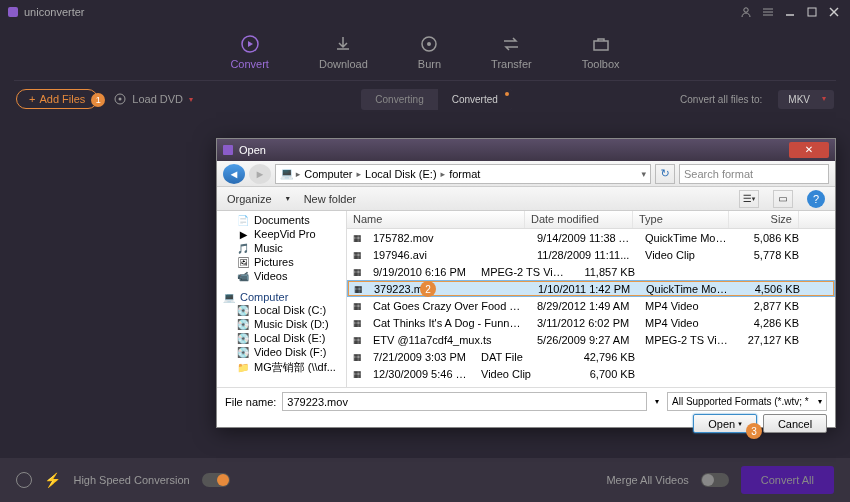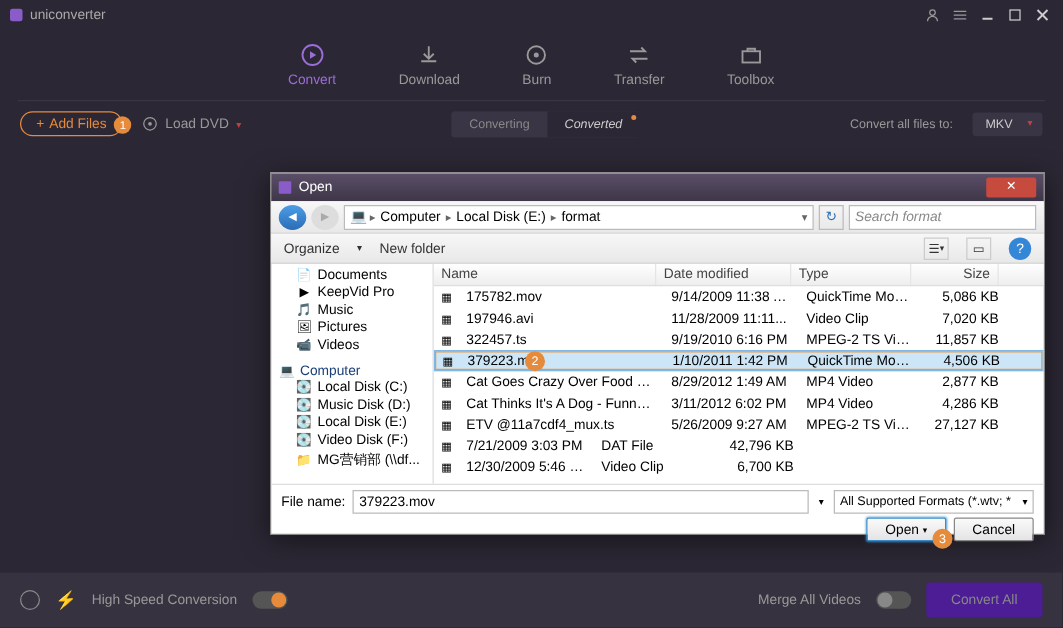--- a/index.html
+++ b/index.html
@@ -20,21 +20,21 @@
 .divider { height: 1px; background: #3a3544; margin: 0 14px; }
 
 
 .toolbar { height: 36px; display: flex; align-items: center; padding: 0 16px; gap: 16px; font-size: 11px; color: #bbb; }
 .add-files { border: 1px solid #e68a3c; border-radius: 12px; padding: 3px 12px; color: #e68a3c; display: flex; align-items: center; gap: 4px; position: relative; cursor: pointer; }
 .badge { position: absolute; right: -8px; top: 3px; width: 14px; height: 14px; border-radius: 50%; background: #e68a3c; color: #fff; font-size: 9px; display: flex; align-items: center; justify-content: center; }
 .load-dvd { display: flex; align-items: center; gap: 6px; cursor: pointer; color: #999; }
 .toolbar .spacer { flex: 1; }
 .segbtn { display: flex; background: #3a3544; border-radius: 3px; overflow: hidden; }
 .segbtn div { padding: 5px 14px; font-size: 10px; cursor: pointer; color: #888; }
-.segbtn div.sel { background: #2b2734; color: #ccc; position: relative; font-style: italic; }
+.segbtn div.sel { background: #2b2734; color: #ccc; position: relative; }
 .segbtn div.sel::after { content: ""; position: absolute; top: 3px; right: 3px; width: 4px; height: 4px; border-radius: 50%; background: #e68a3c; }
 .convlabel { font-size: 10px; color: #999; }
 .fmt-select { background: #3a3544; padding: 4px 24px 4px 10px; font-size: 10px; color: #ccc; border-radius: 3px; position: relative; cursor: pointer; }
 .fmt-select::after { content: "▾"; position: absolute; right: 8px; color: #c04040; font-size: 8px; }
 
 
 .bottombar { position: absolute; bottom: 0; left: 0; right: 0; height: 44px; background: #37323f; display: flex; align-items: center; padding: 0 16px; gap: 12px; font-size: 11px; color: #999; }
 .clock { width: 16px; height: 16px; border: 1.5px solid #888; border-radius: 50%; }
 .bolt { color: #e68a3c; font-size: 14px; }
 .toggle { width: 28px; height: 14px; background: #555; border-radius: 7px; position: relative; cursor: pointer; }
@@ -49,21 +49,21 @@
 .dlg-title .spacer { flex: 1; }
 .dlg-title .close { width: 40px; height: 16px; background: #c74a3e; color: #fff; text-align: center; font-size: 10px; line-height: 15px; border-radius: 2px; cursor: pointer; }
 
 .dlg-nav { height: 26px; background: linear-gradient(#f7f7f7, #e8e8e8); border-bottom: 1px solid #ccc; display: flex; align-items: center; padding: 0 6px; gap: 4px; }
 .nav-arrow { width: 22px; height: 20px; background: linear-gradient(#4d9de8, #2a6db5); border-radius: 50%; color: #fff; display: flex; align-items: center; justify-content: center; font-size: 11px; cursor: pointer; }
 .nav-arrow.fwd { background: #ddd; color: #aaa; }
 .breadcrumb { flex: 1; height: 20px; border: 1px solid #bbb; background: #fff; display: flex; align-items: center; padding: 0 4px; gap: 2px; font-size: 11px; }
 .breadcrumb .crumb { padding: 0 2px; cursor: pointer; }
 .breadcrumb .sep { font-size: 9px; color: #666; }
 .nav-refresh { width: 20px; height: 20px; border: 1px solid #bbb; cursor: pointer; display: flex; align-items: center; justify-content: center; color: #2a6db5; }
-.search-box { width: 150px; height: 20px; border: 1px solid #bbb; background: #fff; padding: 0 4px; color: #888; font-style: italic; display: flex; align-items: center; }
+.search-box { width: 150px; height: 20px; border: 1px solid #bbb; background: #fff; padding: 0 4px; color: #888; display: flex; align-items: center; }
 
 .dlg-toolbar { height: 24px; background: linear-gradient(#f7f7f7, #e8e8e8); border-bottom: 1px solid #ccc; display: flex; align-items: center; padding: 0 10px; gap: 14px; font-size: 11px; color: #333; }
 .dlg-toolbar .spacer { flex: 1; }
 .dlg-toolbar .small-btn { width: 20px; height: 18px; border: 1px solid #ccc; cursor: pointer; display: flex; align-items: center; justify-content: center; font-size: 10px; }
 .help-btn { width: 18px; height: 18px; background: #3487d6; border-radius: 50%; color: #fff; font-size: 11px; display: flex; align-items: center; justify-content: center; cursor: pointer; }
 
 .dlg-body { display: flex; height: 176px; }
 .tree { width: 130px; border-right: 1px solid #ddd; overflow: hidden; padding: 2px 4px; font-size: 11px; }
 .tree-item { display: flex; align-items: center; gap: 4px; padding: 1px 2px; cursor: pointer; white-space: nowrap; }
 .tree-item .ico { width: 13px; height: 12px; flex-shrink: 0; display: flex; align-items: center; justify-content: center; font-size: 10px; }
@@ -303,25 +303,24 @@
             <div class="cell col-name" style="width:164px">175782.mov</div>
             <div class="cell col-date">9/14/2009 11:38 AM</div>
             <div class="cell col-type">QuickTime Movie</div>
             <div class="cell col-size">5,086 KB</div>
           </div>
           <div class="row">
             <span class="rico">▦</span>
             <div class="cell col-name" style="width:164px">197946.avi</div>
             <div class="cell col-date">11/28/2009 11:11...</div>
             <div class="cell col-type">Video Clip</div>
-            <div class="cell col-size">7,020 KB</div>
-          </div>
-          <div class="row">
-            <span class="rico">▦</span>
-            <div class="cell col-name" style="width:164px">322457.ts</div>
+            <div class="cell col-size">5,778 KB</div>
+          </div>
+          <div class="row">
+            <span class="rico">▦</span>
             <div class="cell col-date">9/19/2010 6:16 PM</div>
             <div class="cell col-type">MPEG-2 TS Video</div>
             <div class="cell col-size">11,857 KB</div>
           </div>
           <div class="row selected" style="position: relative;">
             <span class="rico">▦</span>
             <div class="cell col-name" style="width:164px">379223.mov</div>
             <div class="cell col-date">1/10/2011 1:42 PM</div>
             <div class="cell col-type">QuickTime Movie</div>
             <div class="cell col-size">4,506 KB</div>

